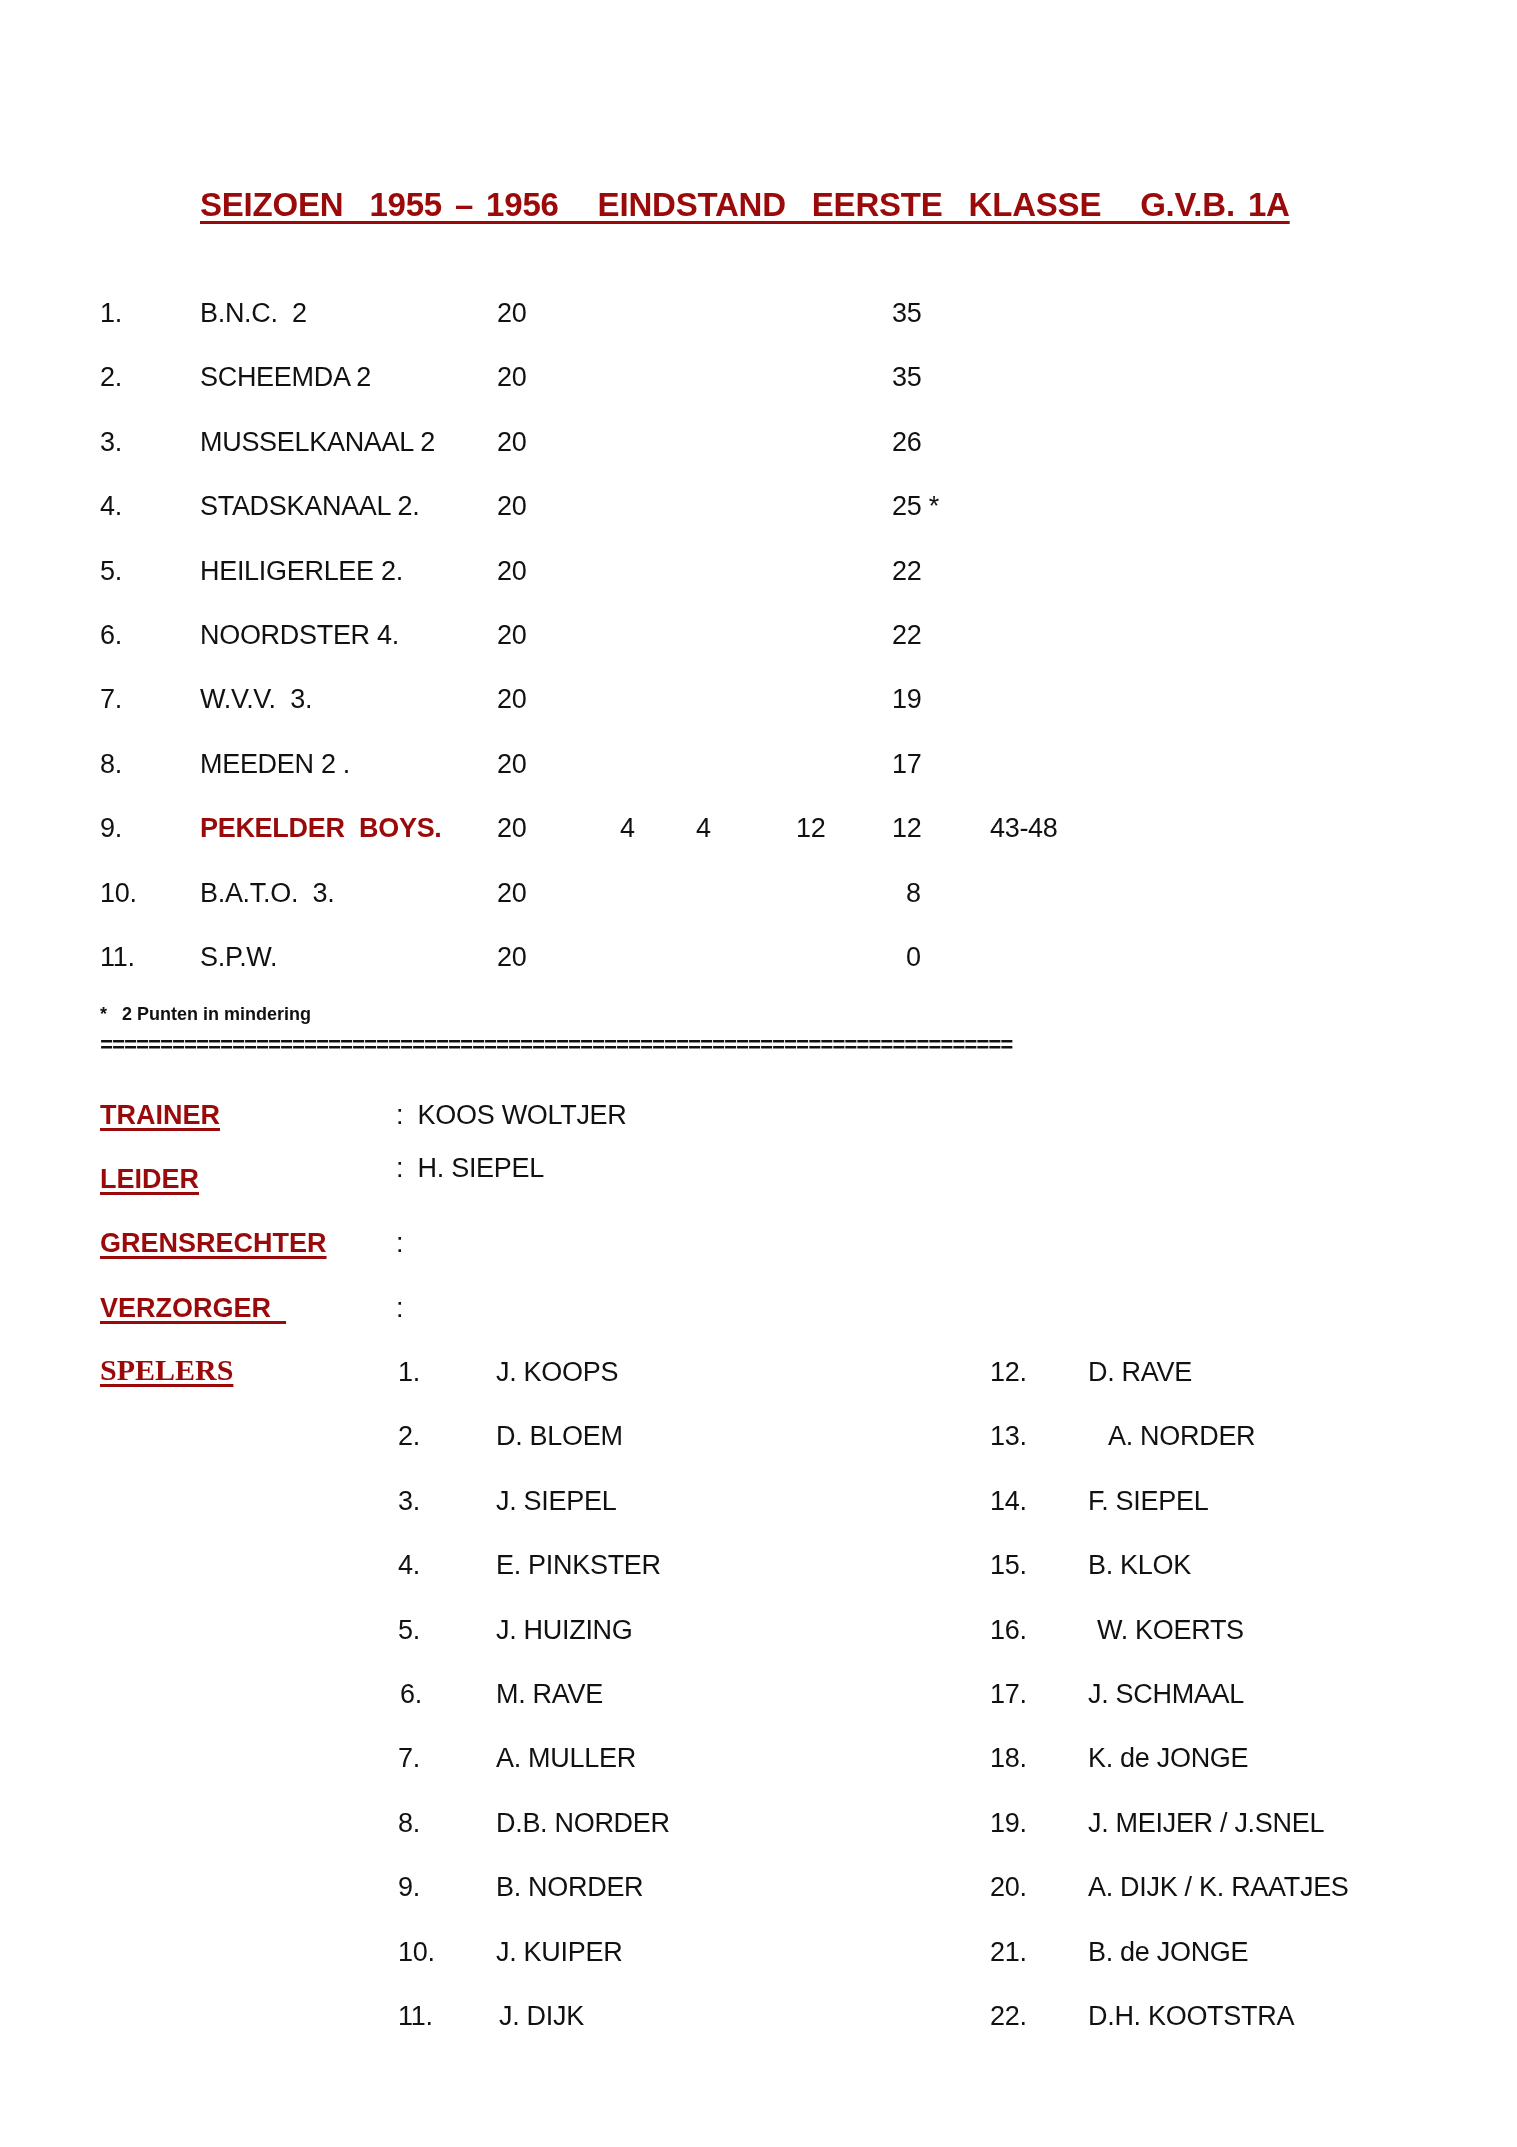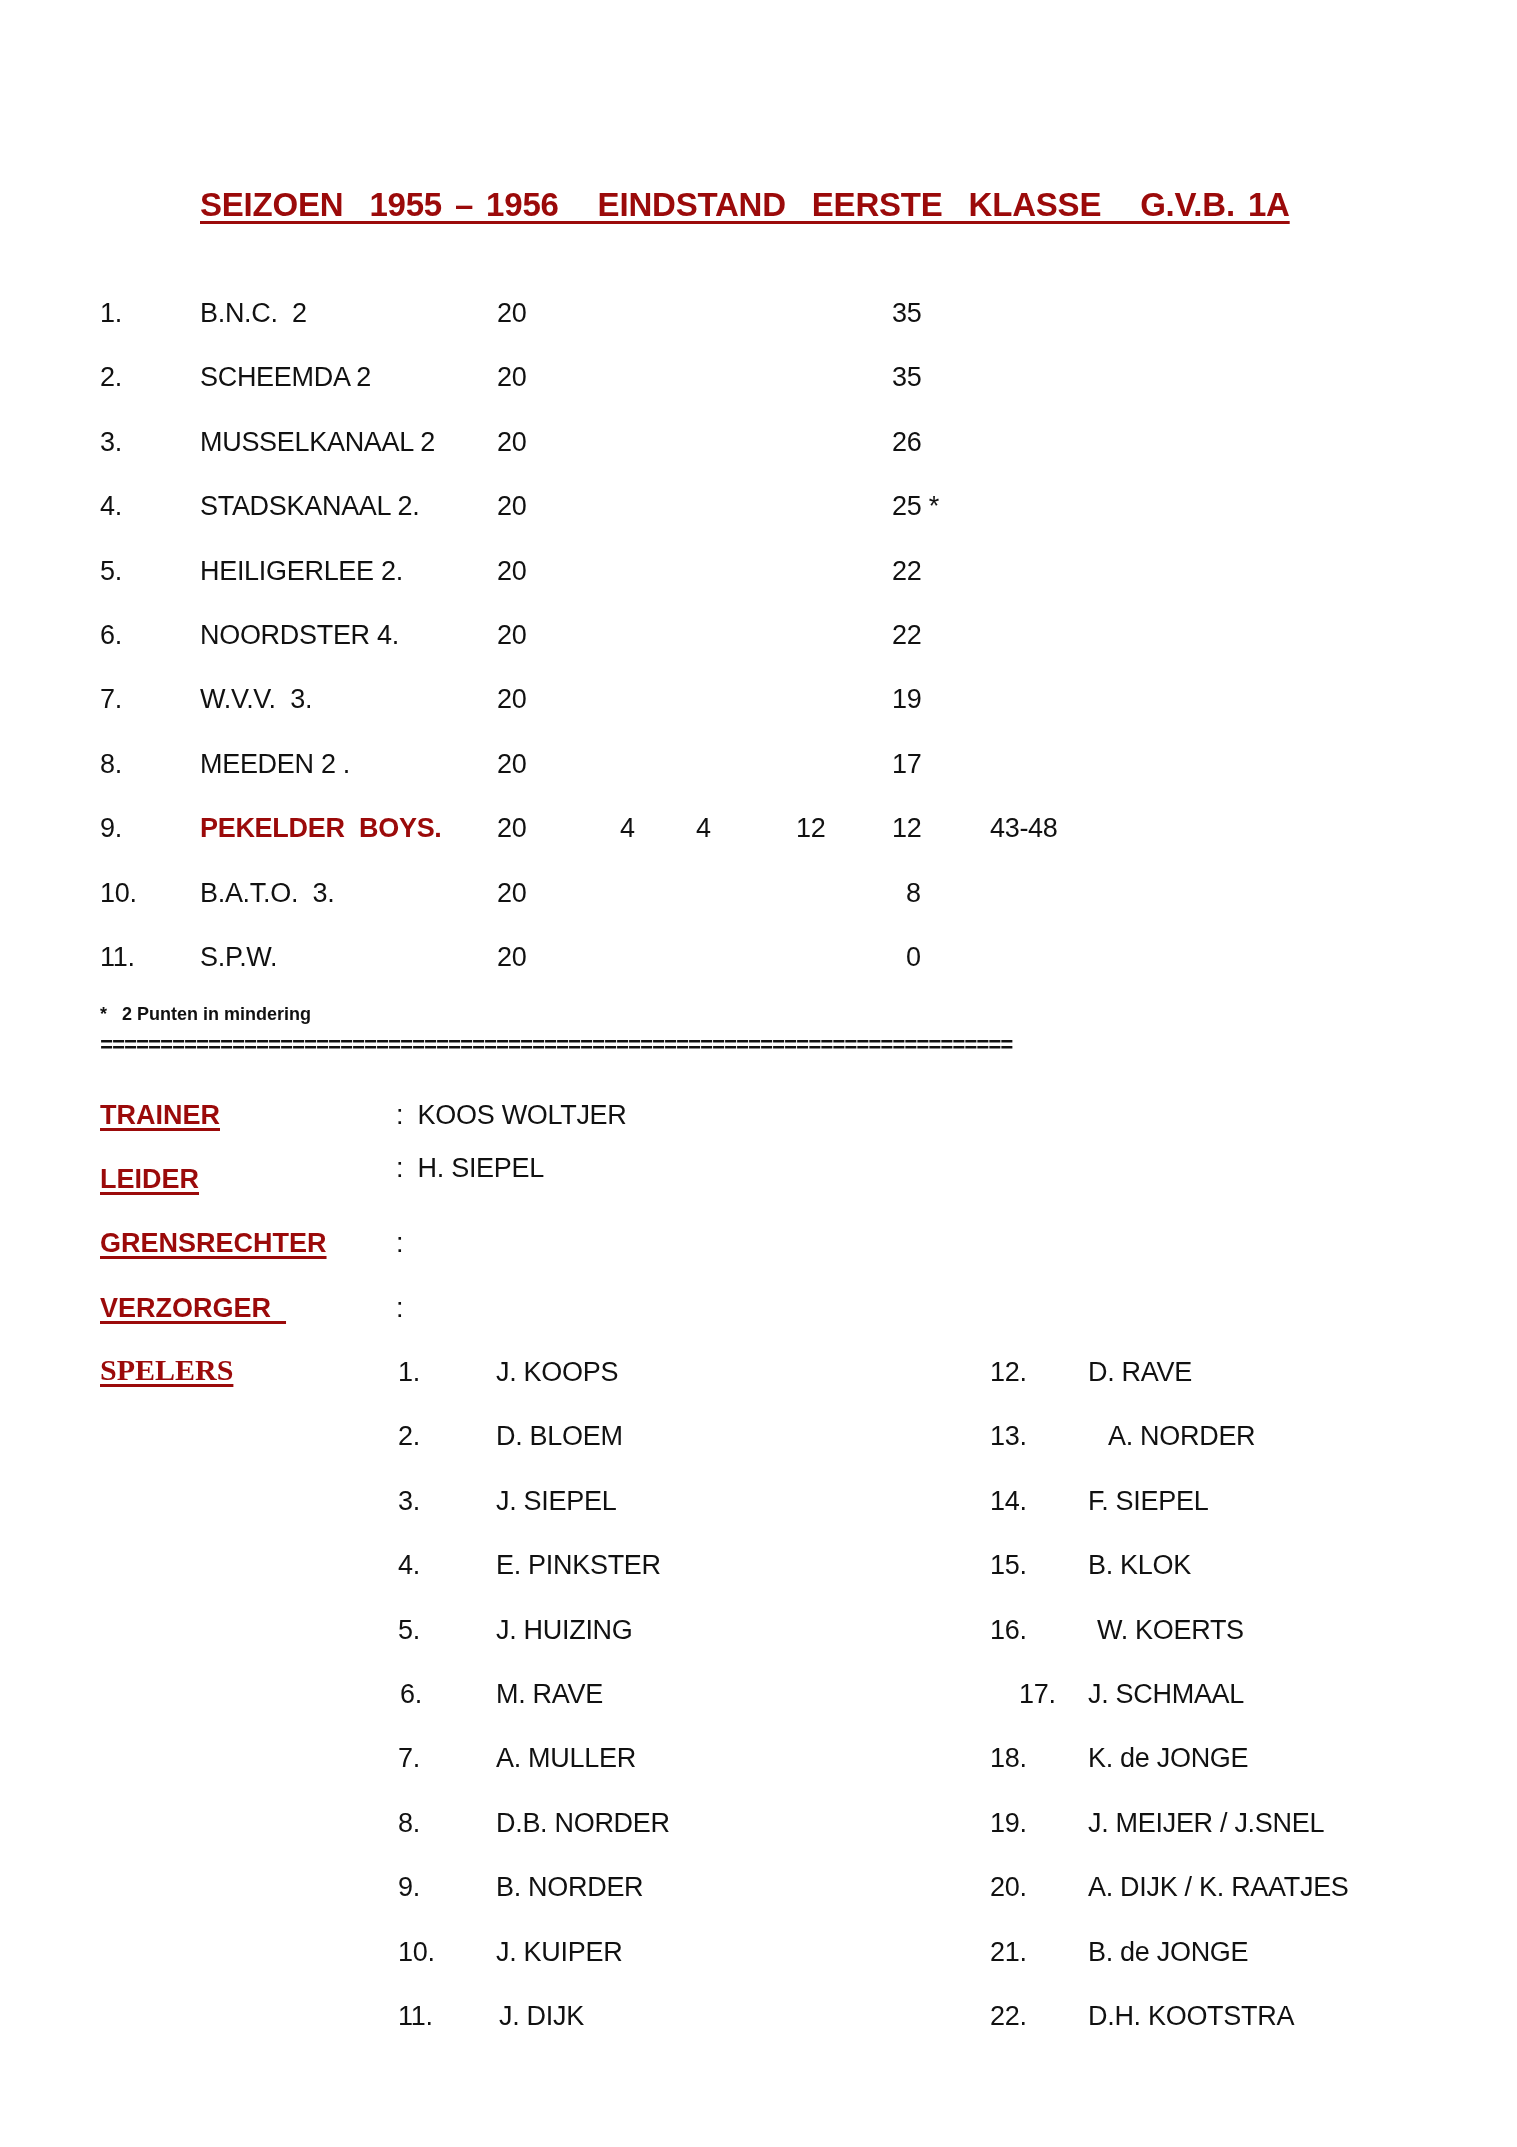--- a/index.html
+++ b/index.html
@@ -214,21 +214,21 @@
       </div>
       <div>
         <div class="abs t" style="left: 990px; top: 1550.2px;">15.</div>
         <div class="abs t" style="left: 1088px; top: 1550.2px;">B. KLOK</div>
       </div>
       <div>
         <div class="abs t" style="left: 990px; top: 1614.6px;">16.</div>
         <div class="abs t" style="left: 1088px; top: 1614.6px; margin-left: 9px;">W. KOERTS</div>
       </div>
       <div>
-        <div class="abs t" style="left: 990px; top: 1679px; margin-left: 29px;">17.</div>
+        <div class="abs t" style="left: 990px; top: 1679px;">17.</div>
         <div class="abs t" style="left: 1088px; top: 1679px;">J. SCHMAAL</div>
       </div>
       <div>
         <div class="abs t" style="left: 990px; top: 1743.4px;">18.</div>
         <div class="abs t" style="left: 1088px; top: 1743.4px;">K. de JONGE</div>
       </div>
       <div>
         <div class="abs t" style="left: 990px; top: 1807.8px;">19.</div>
         <div class="abs t" style="left: 1088px; top: 1807.8px;">J. MEIJER / J.SNEL</div>
       </div>

